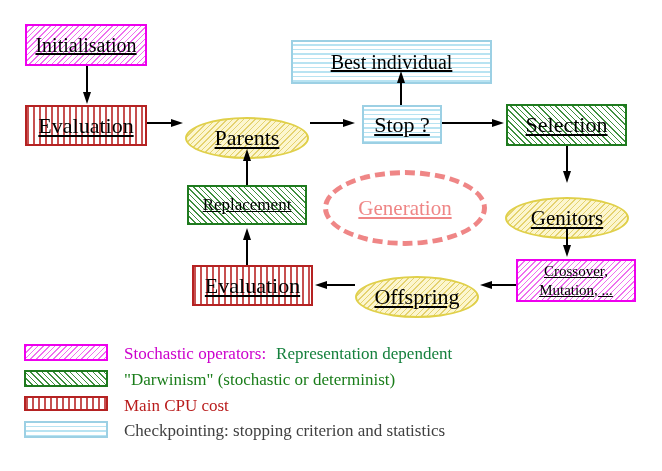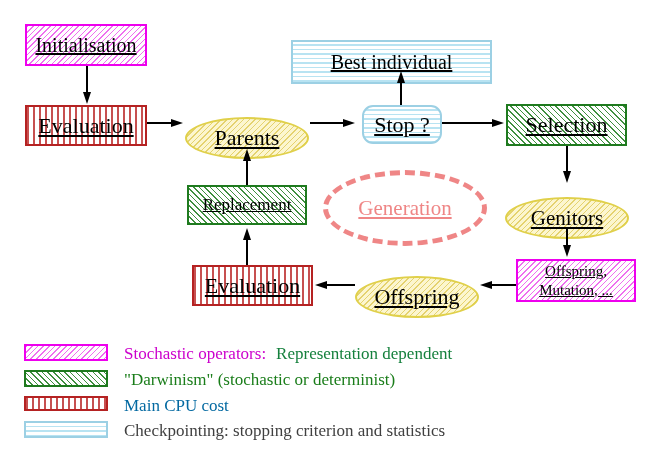--- a/index.html
+++ b/index.html
@@ -45,21 +45,21 @@
   .ah.l { border-top:4px solid transparent; border-bottom:4px solid transparent; border-right:12px solid #000; }
   .ah.u { border-left:4px solid transparent; border-right:4px solid transparent; border-bottom:12px solid #000; }
   .ah.d { border-left:4px solid transparent; border-right:4px solid transparent; border-top:12px solid #000; }
   
   .legend-row { position:absolute; left:24px; height:22px; display:flex; align-items:flex-start; }
   .swatch { width:84px; height:17px; box-sizing:border-box; margin-right:16px; flex:0 0 auto; }
   .legend-text { font-size:17px; white-space:nowrap; }
   .c-magenta-text { color:#cc00cc; }
   .c-gold-text { color:#15803d; margin-left:10px; }
   .c-green-text { color:#1a7d1a; }
-  .c-red-text { color:#0369a1; }
+  .c-red-text { color:#b91c1c; }
   .c-blue-text { color:#404040; }
 </style>
 </head>
 <body>
 
 <div id="canvas">
 
   <div class="node p-magenta" style="left:25px; top:24px; width:122px; height:42px; font-size:20px;">
     <span>Initialisation</span>
   </div>
@@ -69,21 +69,21 @@
   </div>
 
   <div class="node p-yellow" style="left:185px; top:105px; width:124px; height:42px; font-size:22px;">
     <span>Parents</span>
   </div>
 
   <div class="node p-cyan" style="left:291px; top:40px; width:201px; height:44px; font-size:20px;">
     <span>Best individual</span>
   </div>
 
-  <div class="node p-cyan" style="left:362px; top:105px; width:80px; height:39px; font-size:22px; border-radius:11px;">
+  <div class="node p-cyan" style="left:362px; top:105px; width:80px; height:39px; font-size:22px; border-radius:0;">
     <span>Stop ?</span>
   </div>
 
   <div class="node p-green" style="left:506px; top:104px; width:121px; height:42px; font-size:22px;">
     <span>Selection</span>
   </div>
 
   <div class="node p-green" style="left:187px; top:185px; width:120px; height:40px; font-size:17px;">
     <span>Replacement</span>
   </div>
@@ -98,21 +98,21 @@
 
   <div class="node p-red" style="left:192px; top:265px; width:121px; height:41px; font-size:22px;">
     <span>Evaluation</span>
   </div>
 
   <div class="node p-yellow" style="left:355px; top:264px; width:124px; height:42px; font-size:22px;">
     <span>Offspring</span>
   </div>
 
   <div class="node p-magenta" style="left:516px; top:259px; width:120px; height:43px; font-size:15px; flex-direction:column; line-height:1.25;">
-    <span>Offspring,</span>
+    <span>Crossover,</span>
     <span>Mutation, ...</span>
   </div>
 
   <div>
     <div class="vl" style="left:86px; top:66px; height:26px;"></div>
     <div class="ah d" style="left:83px; top:92px;"></div>
   </div>
   <div>
     <div class="hl" style="left:147px; top:122px; width:24px;"></div>
     <div class="ah r" style="left:171px; top:119px;"></div>

